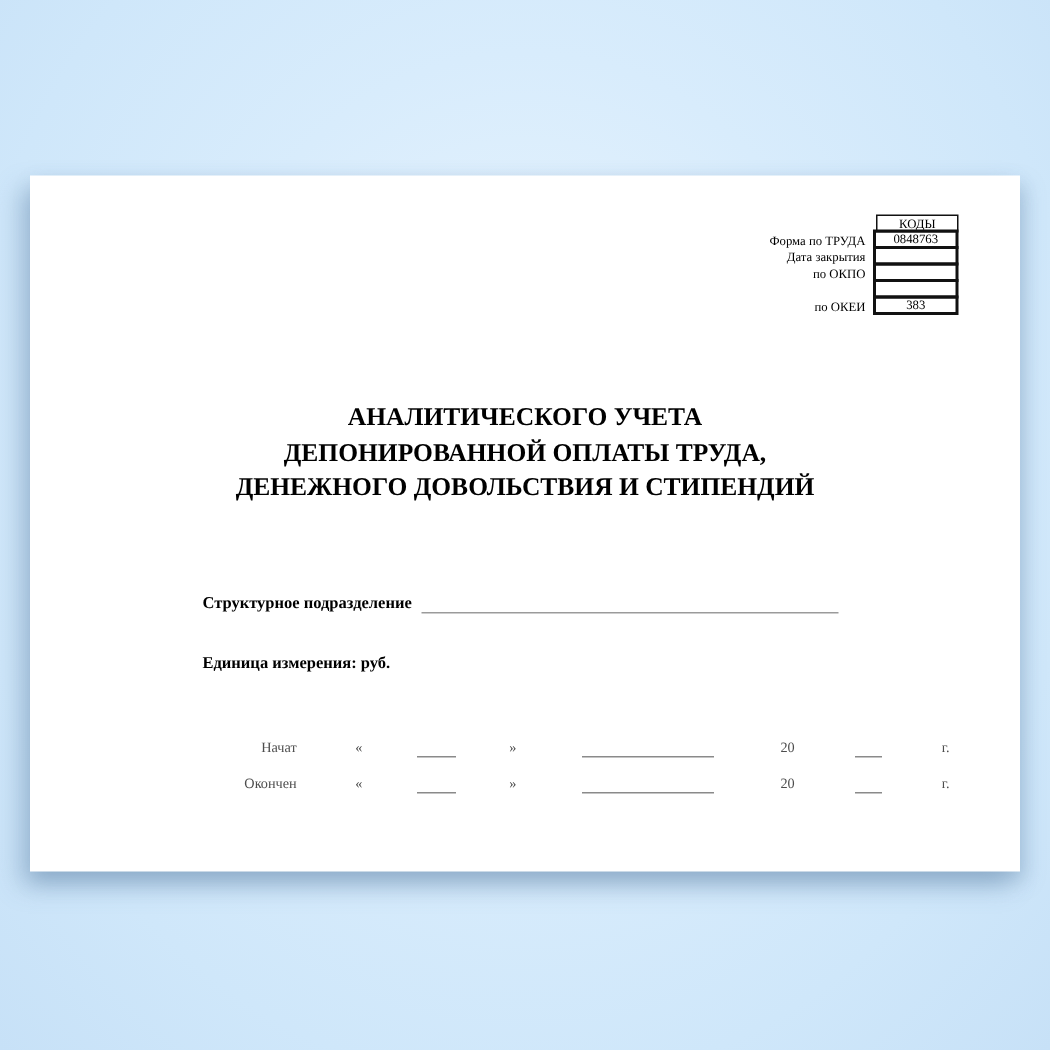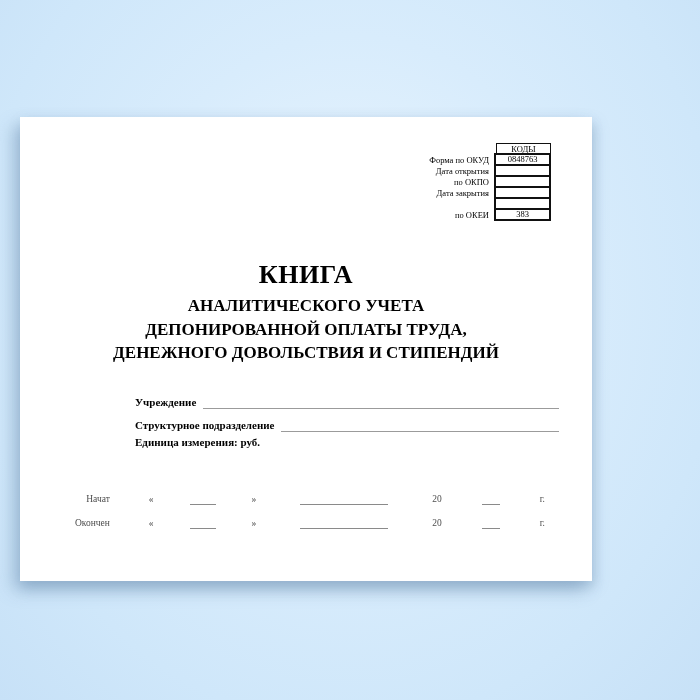--- a/index.html
+++ b/index.html
@@ -3,21 +3,21 @@
 <meta charset="utf-8">
 <style>
   html,body{margin:0;padding:0;}
   body{
     width:700px;height:700px;position:relative;overflow:hidden;
     background:radial-gradient(ellipse at 50% 42%, #eaf5fe 0%, #d8ecfc 45%, #cfe7fa 75%, #c7e1f7 100%);
     font-family:"Liberation Serif","DejaVu Serif",serif;
     color:#000;
   }
   .page{
-    position:absolute;left:20px;top:117px;width:572px;height:464px;
+    position:absolute;left:20px;top:117px;width:660px;height:464px;
     background:#ffffff;
     box-shadow:-7px 9px 16px rgba(105,140,175,0.45), 3px 6px 12px rgba(105,140,175,0.35);
   }
   
   .codes{position:absolute;top:26px;right:41px;}
   .code-row{display:flex;justify-content:flex-end;align-items:stretch;}
   .code-row + .code-row{margin-top:-2px;}
   .code-label{
     align-self:center;width:110px;text-align:right;padding-right:5px;
     font-size:8.5px;line-height:10px;white-space:nowrap;color:#000;
@@ -53,59 +53,50 @@
 <body>
 
 <div class="page">
 
   <div class="codes">
     <div class="code-row hdr">
       <div class="code-label"></div>
       <div class="code-cell">КОДЫ</div>
     </div>
     <div class="code-row">
-      <div class="code-label">Форма по ОКУД</div>
+      <div class="code-label">Форма по ТРУДА</div>
       <div class="code-cell">0848763</div>
     </div>
     <div class="code-row">
-      <div class="code-label">Дата открытия</div>
+      <div class="code-label">Дата закрытия</div>
       <div class="code-cell"></div>
     </div>
     <div class="code-row">
       <div class="code-label">по ОКПО</div>
-      <div class="code-cell"></div>
-    </div>
-    <div class="code-row">
-      <div class="code-label">Дата закрытия</div>
       <div class="code-cell"></div>
     </div>
     <div class="code-row">
       <div class="code-label"></div>
       <div class="code-cell"></div>
     </div>
     <div class="code-row">
       <div class="code-label">по ОКЕИ</div>
       <div class="code-cell">383</div>
     </div>
   </div>
 
   <div class="title-block">
-    <div class="doc-title">КНИГА</div>
     <div class="doc-subtitle">
       <div>АНАЛИТИЧЕСКОГО УЧЕТА</div>
       <div>ДЕПОНИРОВАННОЙ ОПЛАТЫ ТРУДА,</div>
       <div>ДЕНЕЖНОГО ДОВОЛЬСТВИЯ И СТИПЕНДИЙ</div>
     </div>
   </div>
 
   <div class="fields">
-    <div class="field-row">
-      <span class="field-label">Учреждение</span>
-      <span class="field-line"></span>
-    </div>
     <div class="field-row">
       <span class="field-label">Структурное подразделение</span>
       <span class="field-line"></span>
     </div>
   </div>
   <div class="unit">Единица измерения: руб.</div>
 
   <div class="dates">
     <div class="date-row">
       <span class="lbl">Начат</span>

